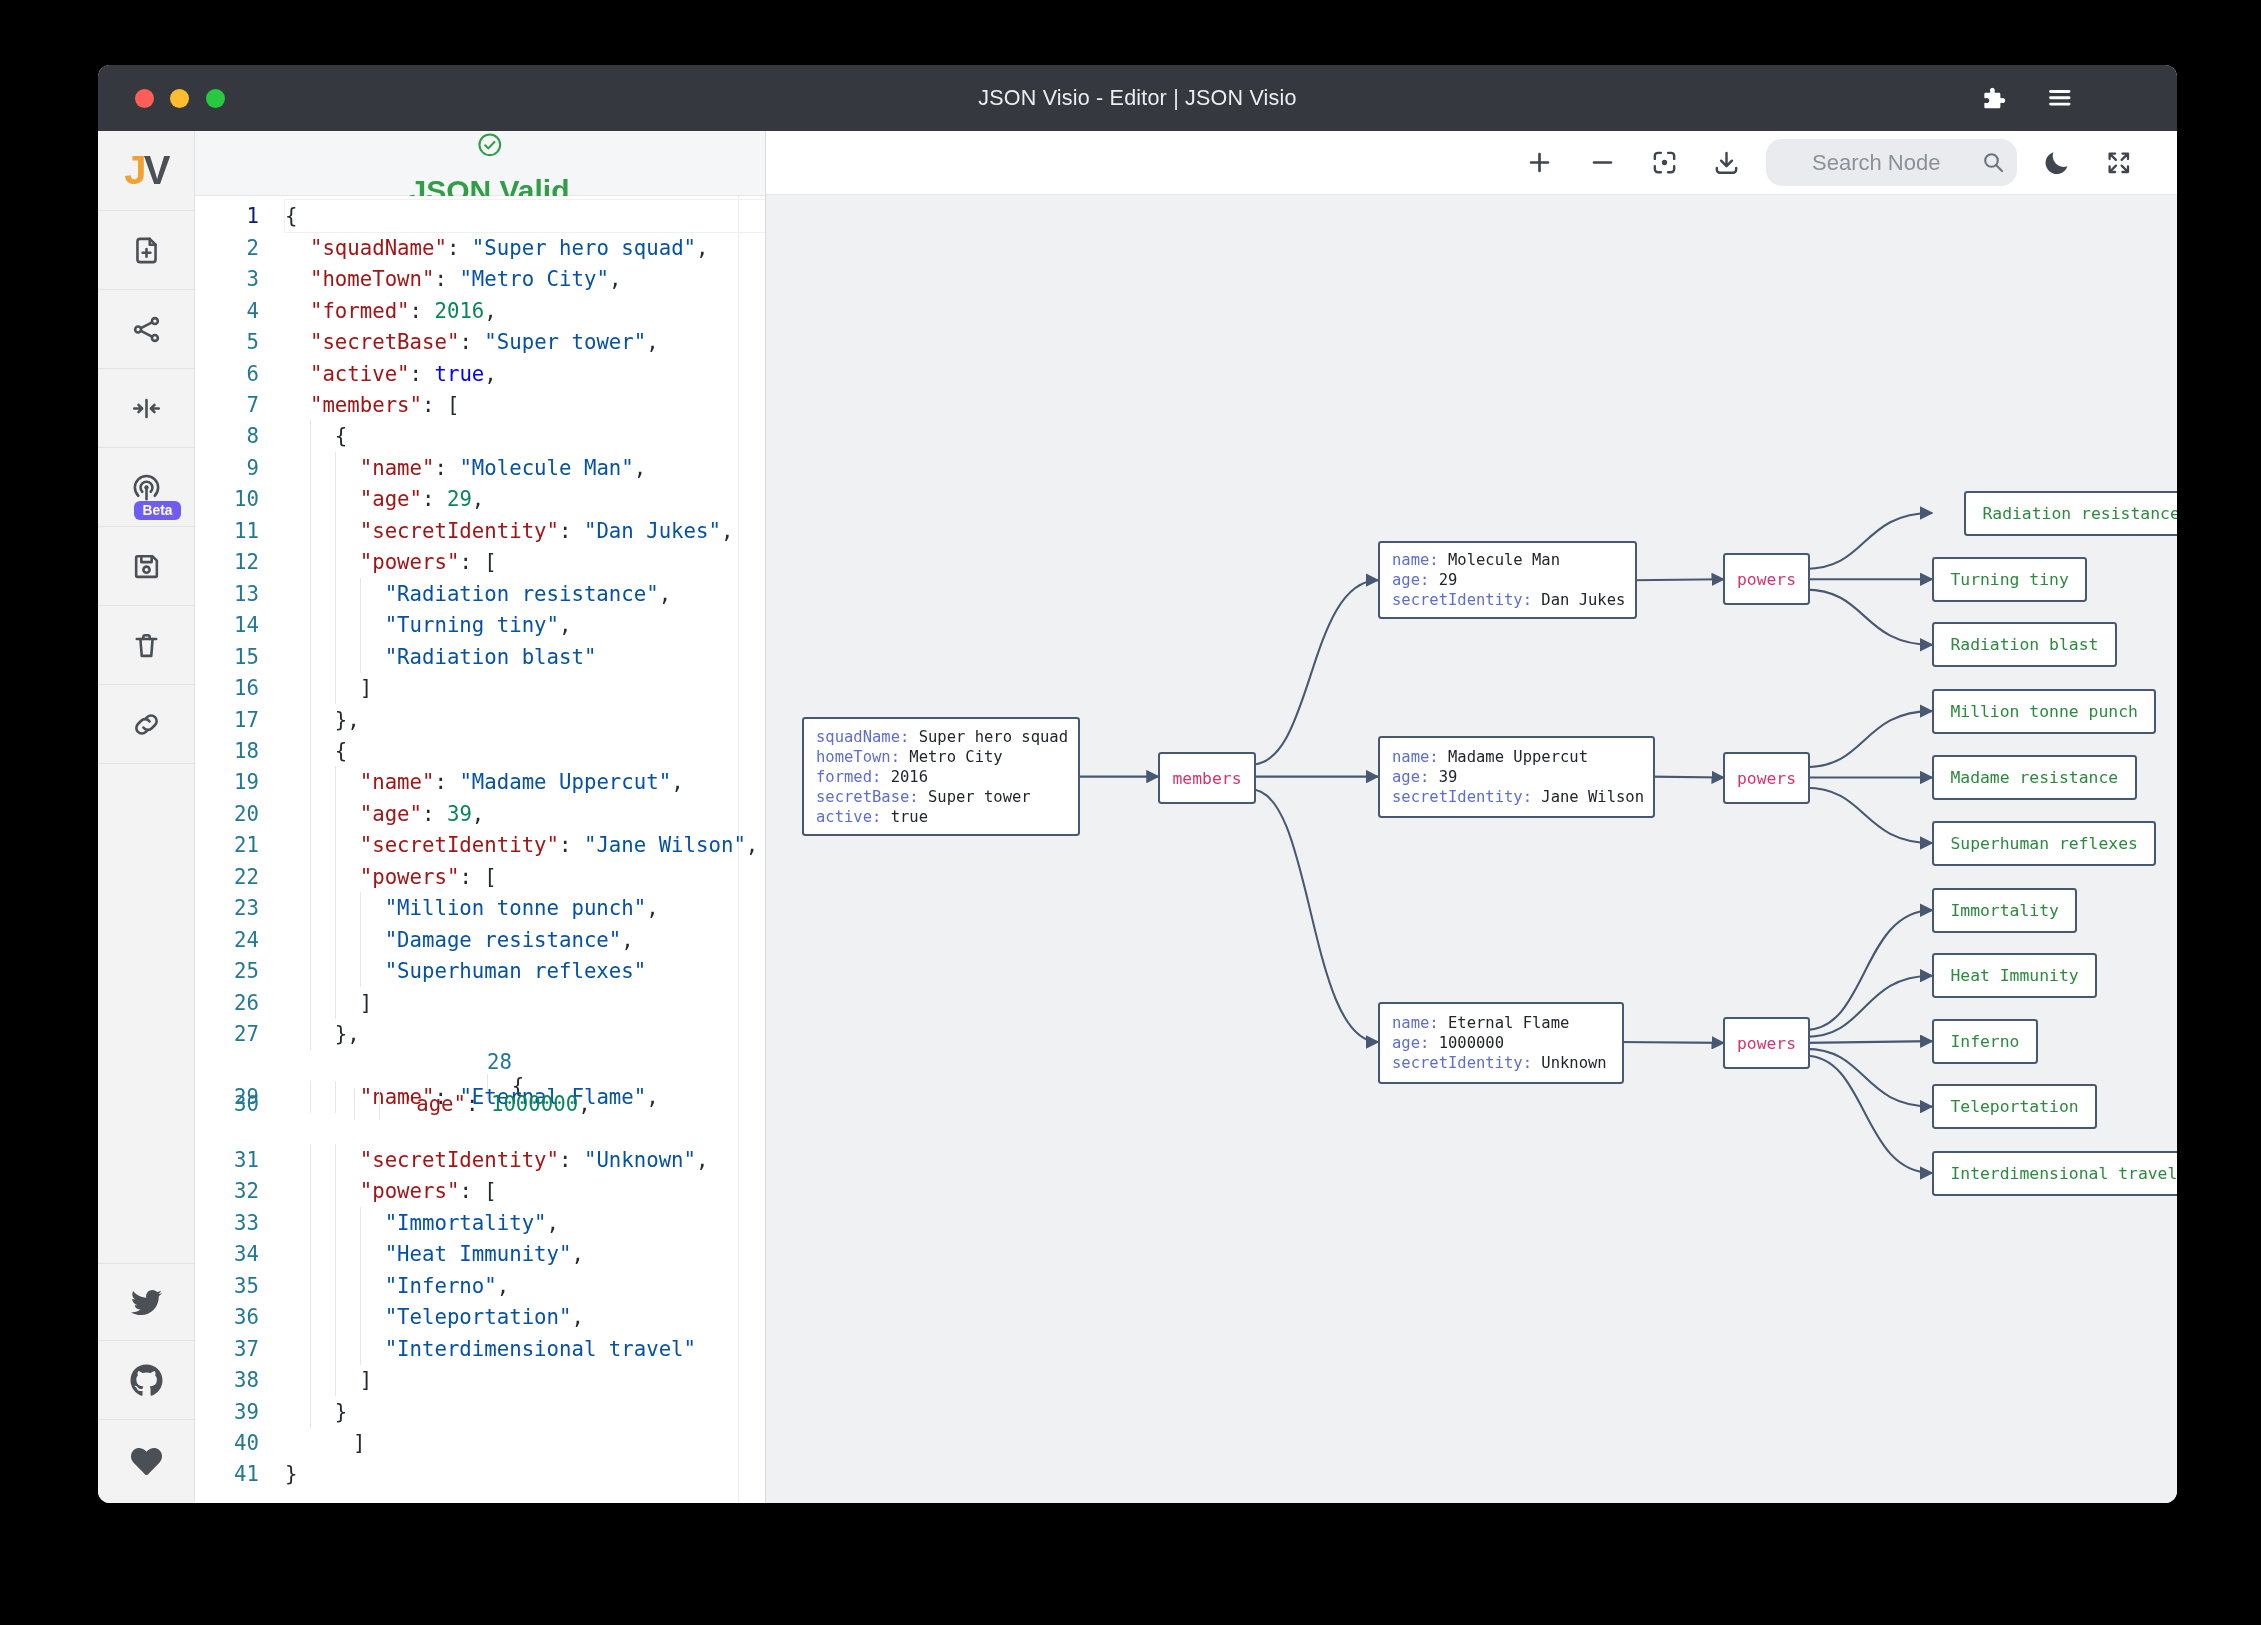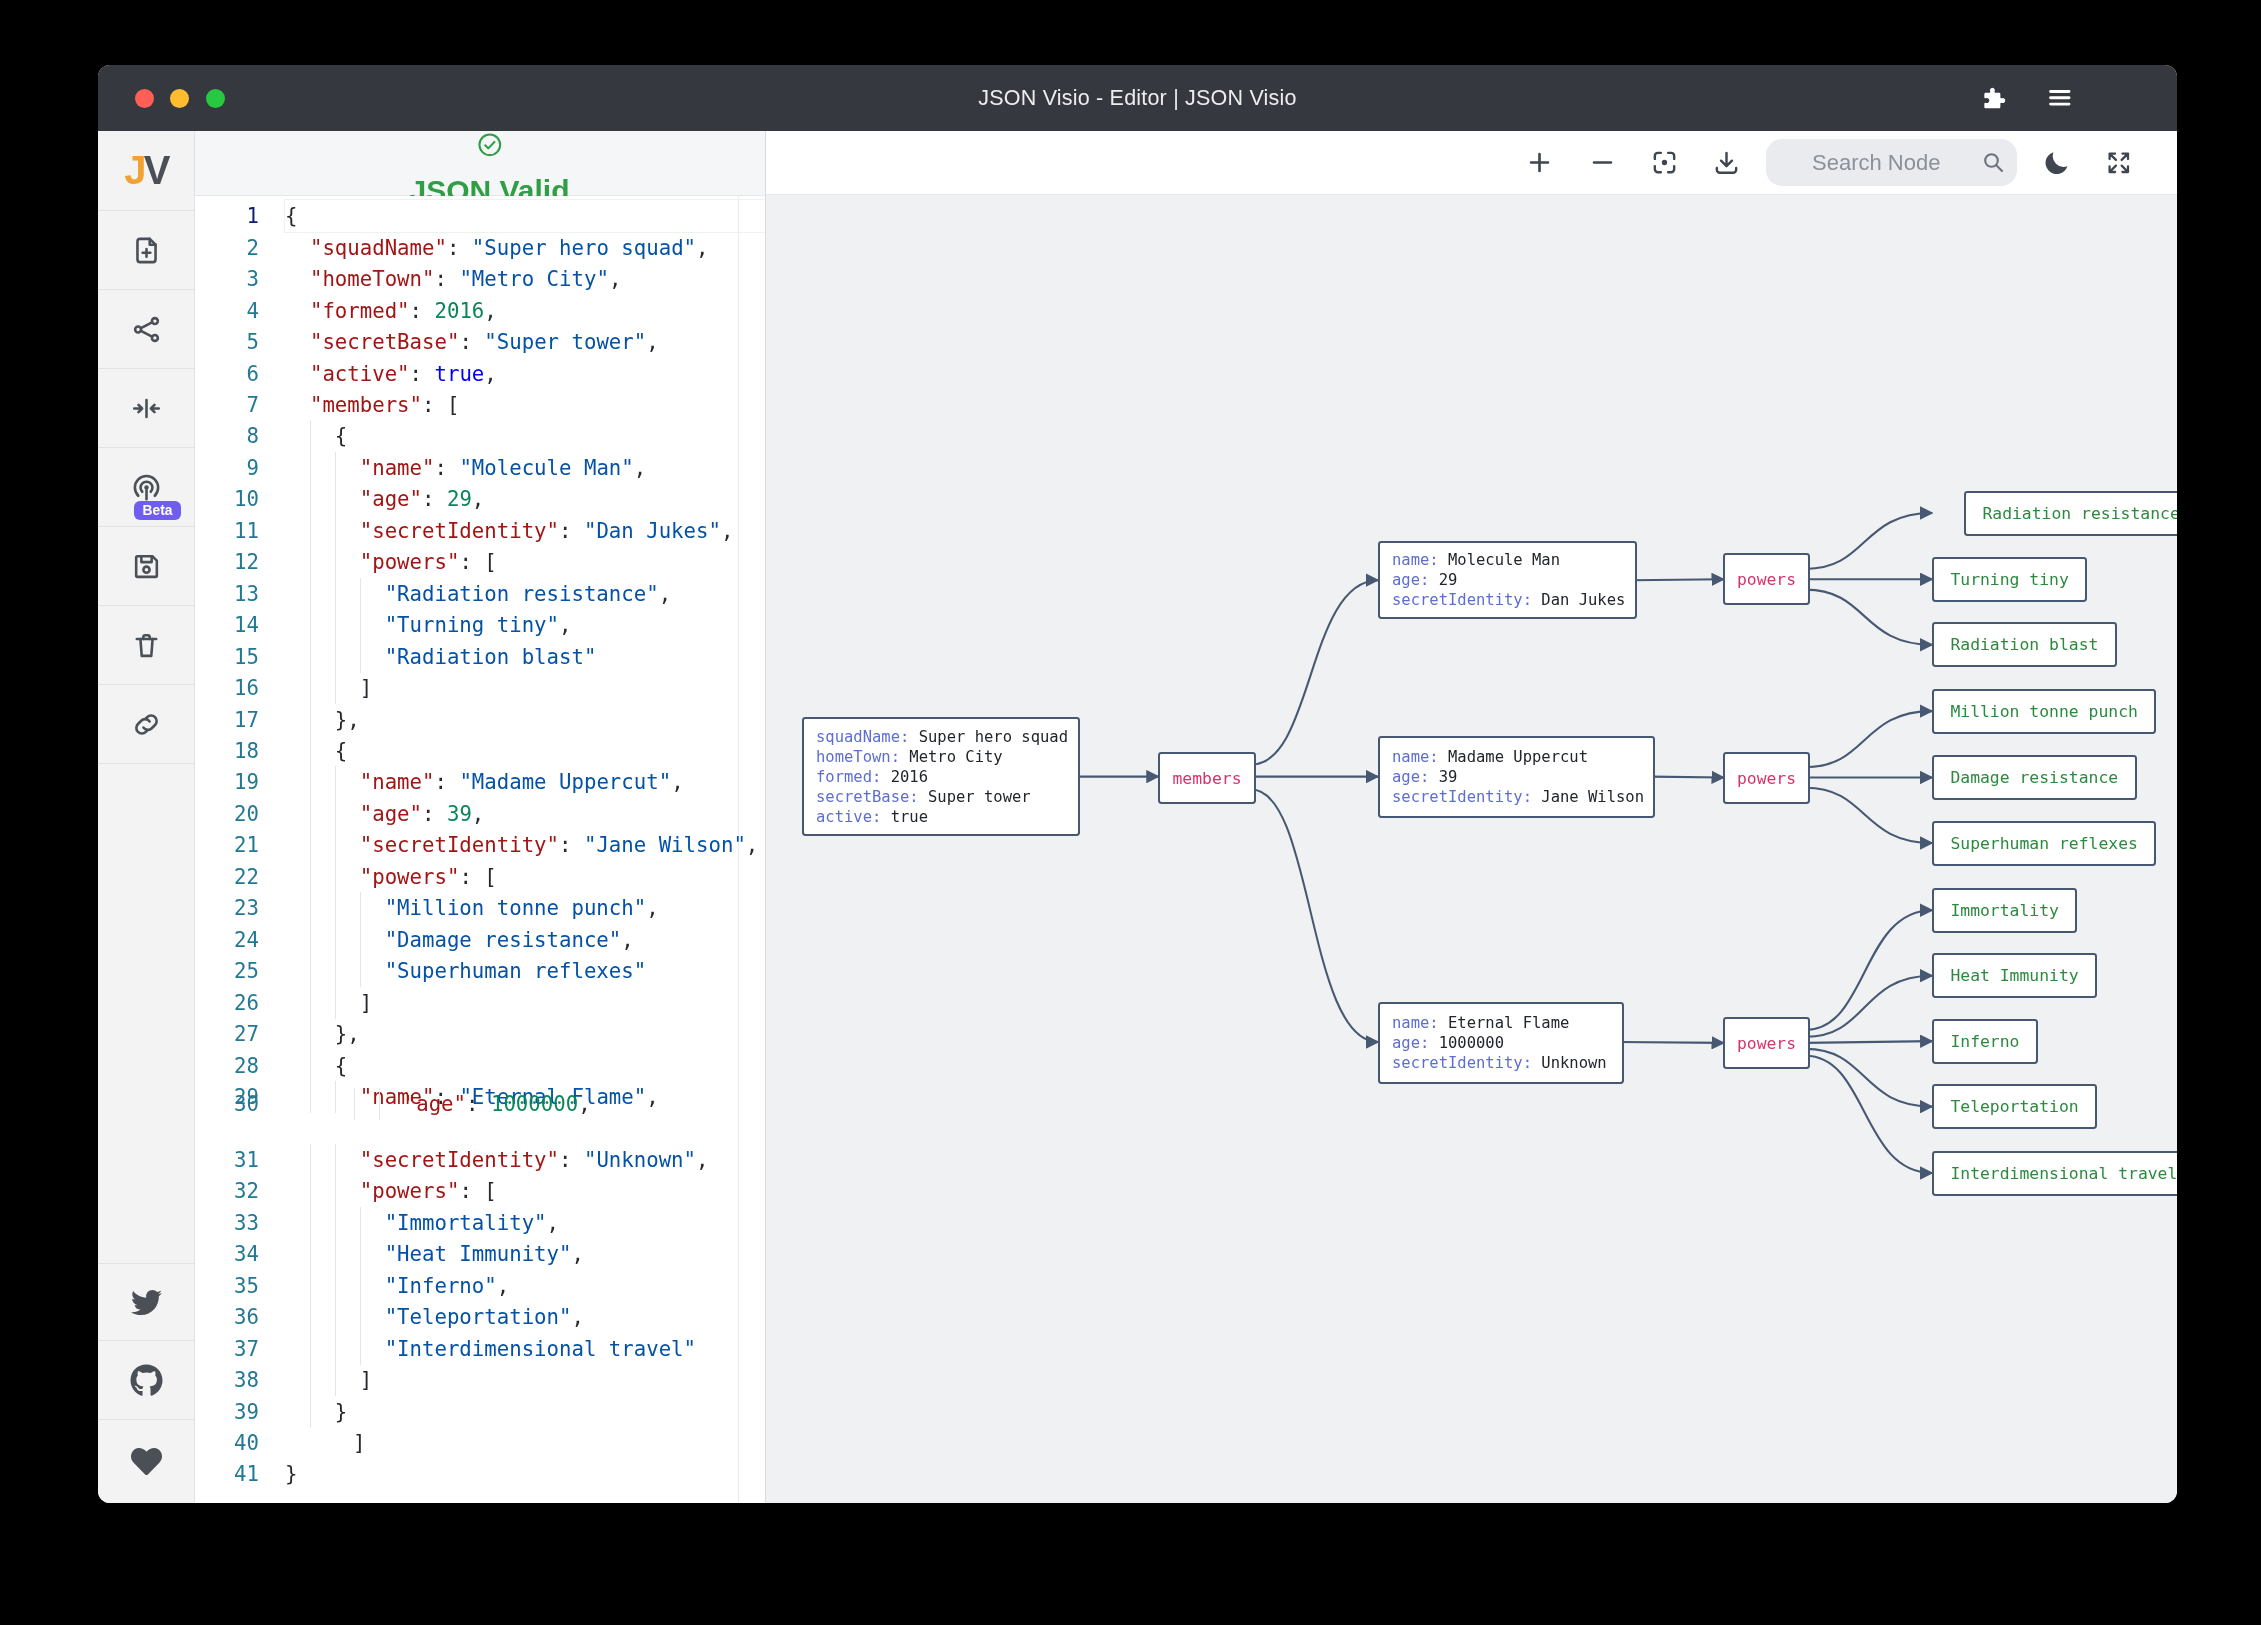--- a/index.html
+++ b/index.html
@@ -307,21 +307,21 @@
               <div class="code"><span class="guide" style="left: 25px;"></span><span class="guide" style="left: 50px;"></span><span class="guide" style="left: 75px;"></span><span class="tok-w">        </span><span class="tok-s">"Superhuman reflexes"</span></div>
             </div>
             <div class="ed-line" style="top: 791px;">
               <span class="gut">26</span>
               <div class="code"><span class="guide" style="left: 25px;"></span><span class="guide" style="left: 50px;"></span><span class="tok-w">      </span><span class="tok-p">]</span></div>
             </div>
             <div class="ed-line" style="top: 822px;">
               <span class="gut">27</span>
               <div class="code"><span class="guide" style="left: 25px;"></span><span class="tok-w">    </span><span class="tok-p">},</span></div>
             </div>
-            <div class="ed-line" style="top: 854px;">
+            <div class="ed-line" style="top: 854px; flex-direction: column;">
               <span class="gut">28</span>
               <div class="code"><span class="guide" style="left: 25px;"></span><span class="tok-w">    </span><span class="tok-p">{</span></div>
             </div>
             <div class="ed-line" style="top: 885px;">
               <span class="gut">29</span>
               <div class="code"><span class="guide" style="left: 25px;"></span><span class="guide" style="left: 50px;"></span><span class="tok-w">      </span><span class="tok-k">"name"</span><span class="tok-p">: </span><span class="tok-s">"Eternal Flame"</span><span class="tok-p">,</span></div>
             </div>
             <div class="ed-line" style="top: 892px; gap: 44px;">
               <span class="gut">30</span>
               <div class="code"><span class="guide" style="left: 25px;"></span><span class="guide" style="left: 50px;"></span><span class="tok-w">      </span><span class="tok-k">"age"</span><span class="tok-p">: </span><span class="tok-n">1000000</span><span class="tok-p">,</span></div>
@@ -465,21 +465,21 @@
             <div class="node leaf" style="left: 1166px; top: 427px; height: 45px;"><span>Radiation blast</span></div>
             <div class="node obj" style="left: 612px; top: 541px; width: 277px; height: 82px;">
               <div class="row"><span class="nk">name: </span><span class="nv">Madame Uppercut</span></div>
               <div class="row"><span class="nk">age: </span><span class="nv">39</span></div>
               <div class="row"><span class="nk">secretIdentity: </span><span class="nv">Jane Wilson</span></div>
             </div>
             <div class="node parent" style="left: 957px; top: 557px; width: 87px; height: 52px;">
               <span>powers</span>
             </div>
             <div class="node leaf" style="left: 1166px; top: 494px; height: 45px;"><span>Million tonne punch</span></div>
-            <div class="node leaf" style="left: 1166px; top: 560px; height: 45px;"><span>Damage resistance</span></div>
+            <div class="node leaf" style="left: 1166px; top: 560px; height: 45px;"><span>Madame resistance</span></div>
             <div class="node leaf" style="left: 1166px; top: 626px; height: 45px;"><span>Superhuman reflexes</span></div>
             <div class="node obj" style="left: 612px; top: 807px; width: 246px; height: 82px;">
               <div class="row"><span class="nk">name: </span><span class="nv">Eternal Flame</span></div>
               <div class="row"><span class="nk">age: </span><span class="nv">1000000</span></div>
               <div class="row"><span class="nk">secretIdentity: </span><span class="nv">Unknown</span></div>
             </div>
             <div class="node parent" style="left: 957px; top: 822px; width: 87px; height: 52px;">
               <span>powers</span>
             </div>
             <div class="node leaf" style="left: 1166px; top: 693px; height: 45px;"><span>Immortality</span></div>

